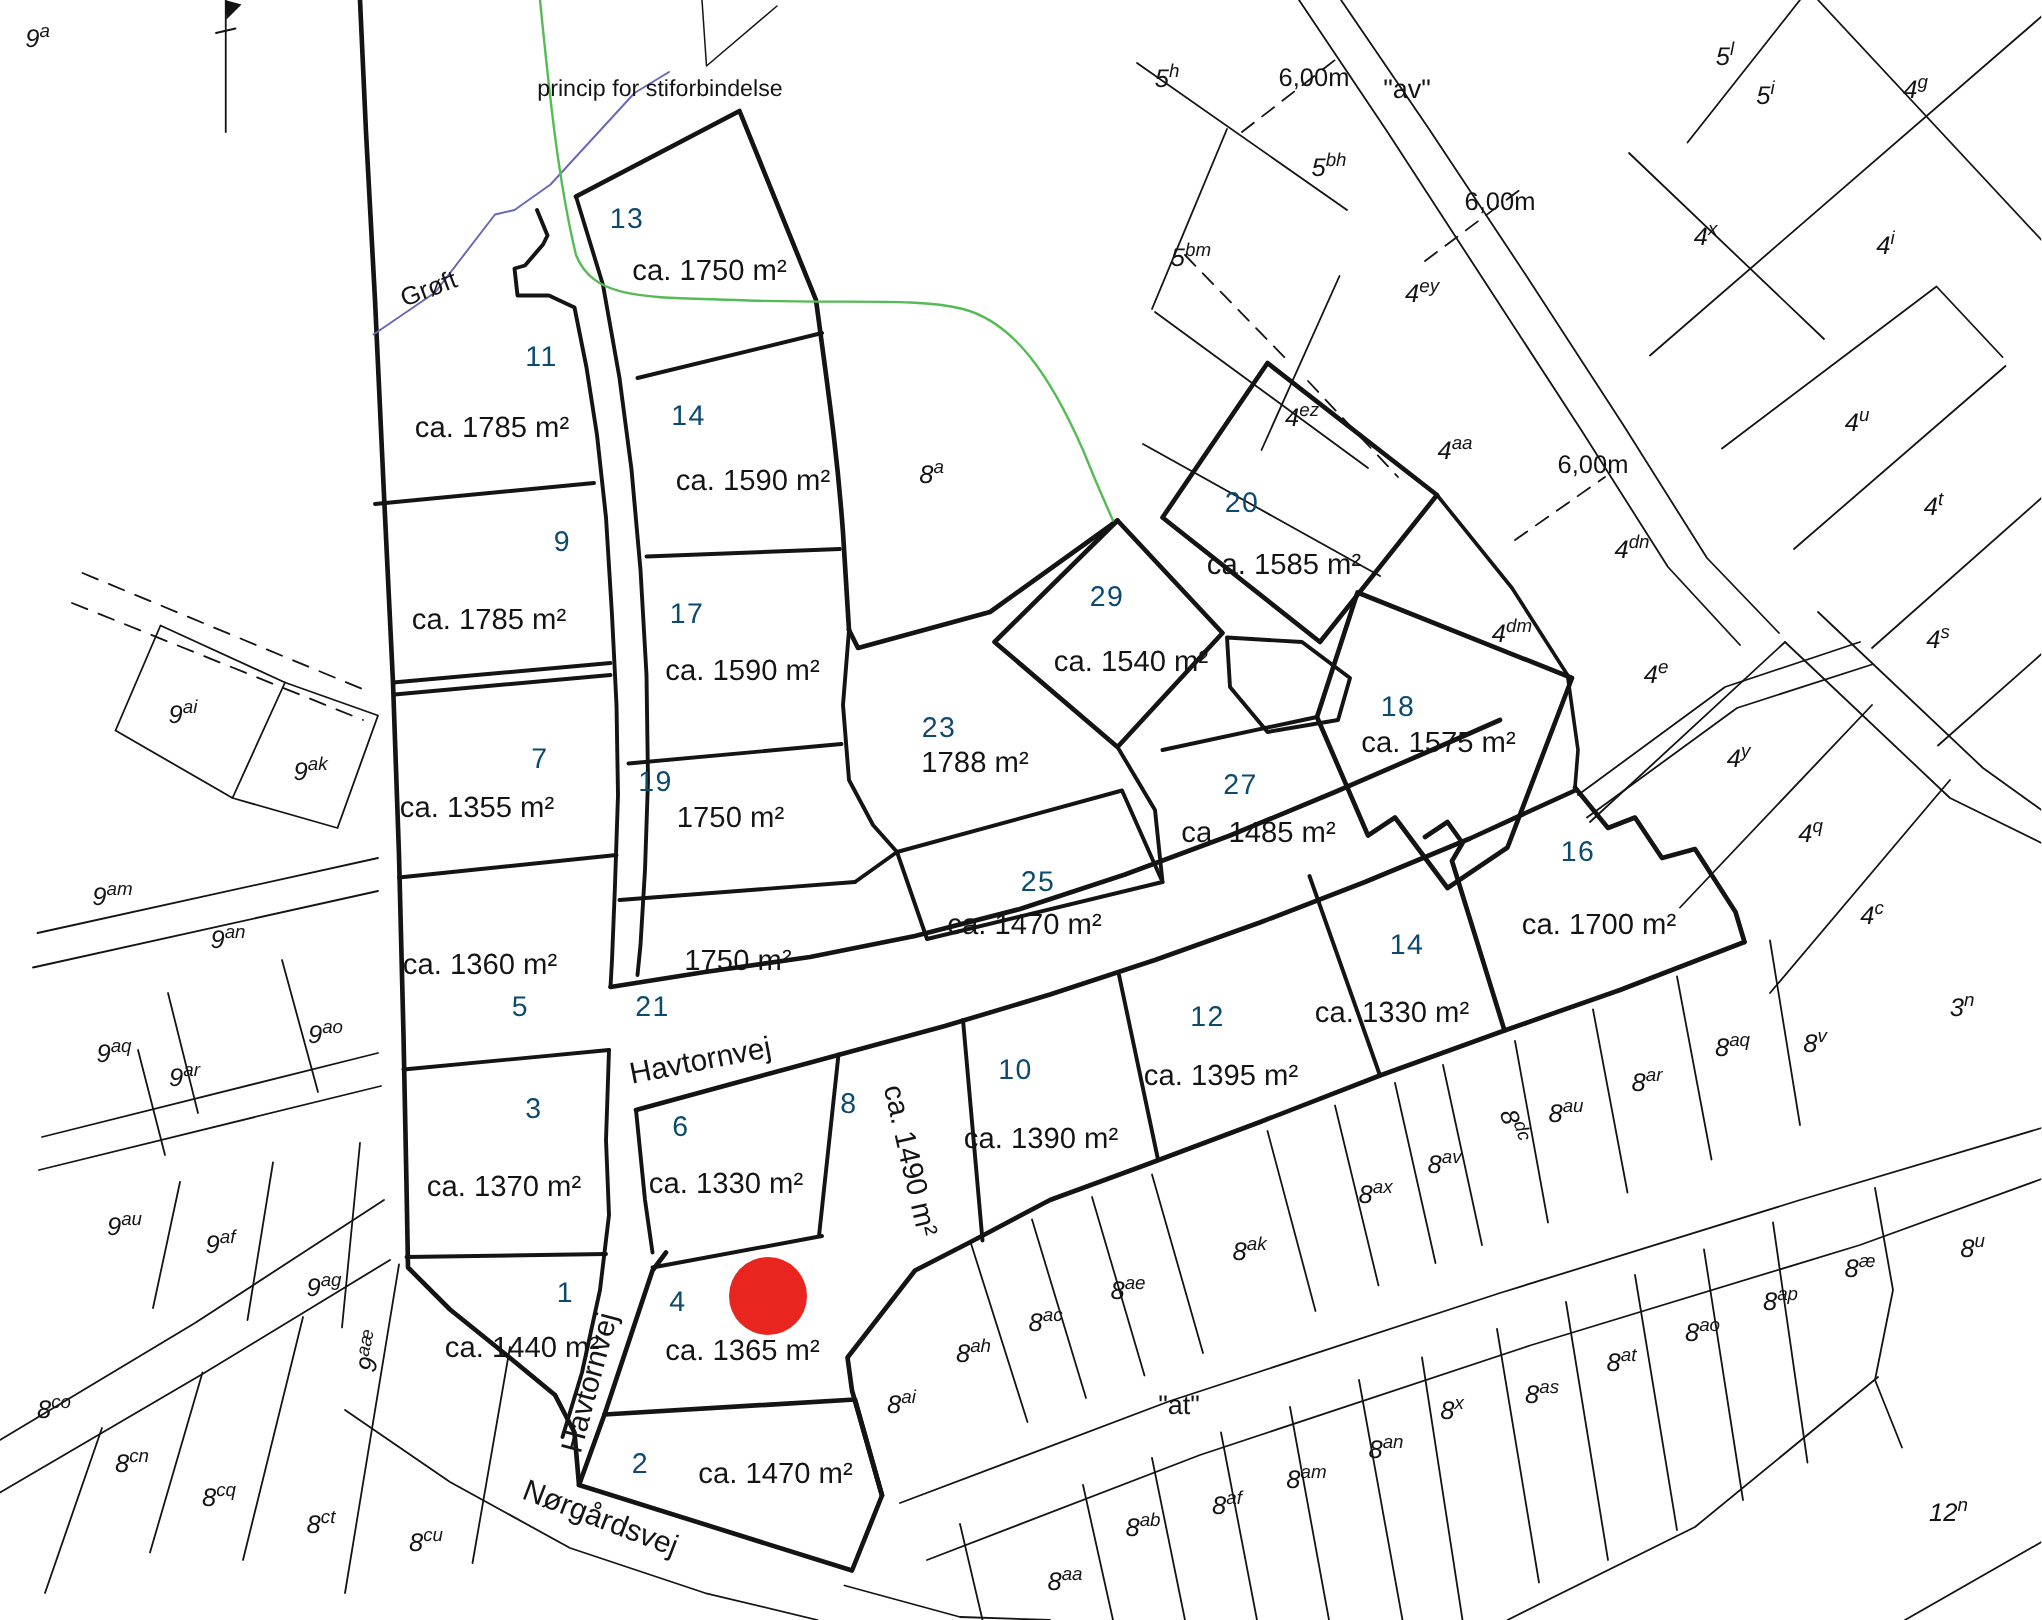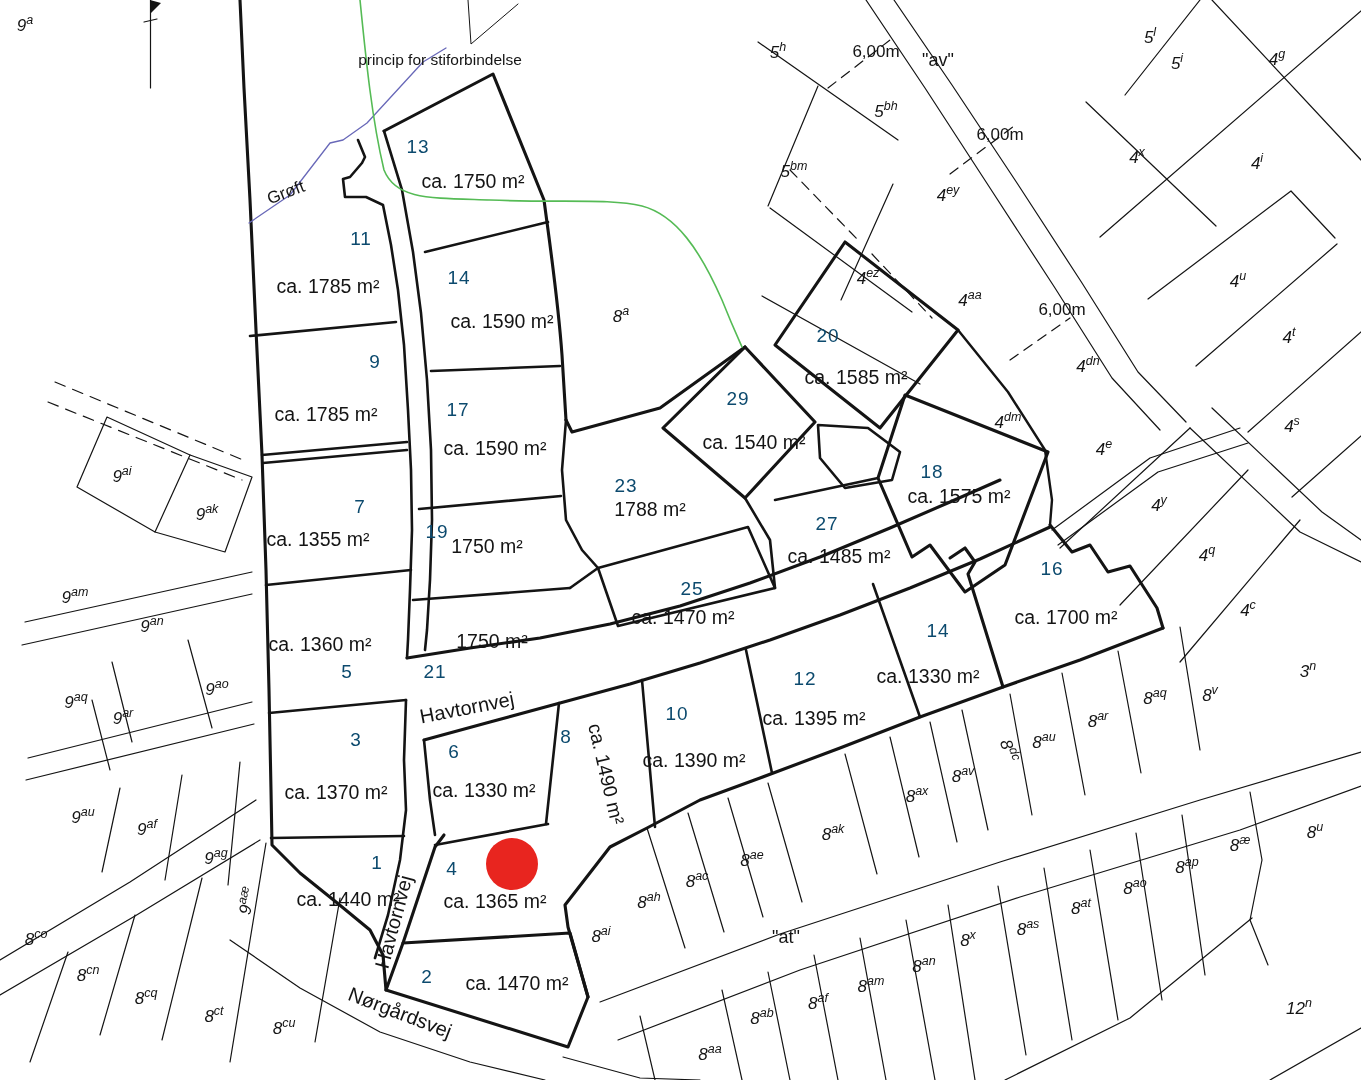--- a/index.html
+++ b/index.html
@@ -232,21 +232,21 @@
       <div class="lbl plot-no" style="left: 938px; top: 631px;">14</div>
       <div class="lbl plot-area" style="left: 928px; top: 676px;">ca. 1330 m²</div>
       <div class="lbl plot-no" style="left: 459px; top: 278px;">14</div>
       <div class="lbl plot-area" style="left: 502px; top: 321px;">ca. 1590 m²</div>
       <div class="lbl plot-no" style="left: 1052px; top: 569px;">16</div>
       <div class="lbl plot-area" style="left: 1066px; top: 617px;">ca. 1700 m²</div>
       <div class="lbl plot-no" style="left: 458px; top: 410px;">17</div>
       <div class="lbl plot-area" style="left: 495px; top: 448px;">ca. 1590 m²</div>
       <div class="lbl plot-no" style="left: 932px; top: 472px;">18</div>
       <div class="lbl plot-area" style="left: 959px; top: 496px;">ca. 1575 m²</div>
-      <div class="lbl plot-no" style="left: 437px; top: 522px; margin-top: 10px;">19</div>
+      <div class="lbl plot-no" style="left: 437px; top: 522px;">19</div>
       <div class="lbl plot-area" style="left: 487px; top: 546px;">1750 m²</div>
       <div class="lbl plot-no" style="left: 828px; top: 336px;">20</div>
       <div class="lbl plot-area" style="left: 856px; top: 377px;">ca. 1585 m²</div>
       <div class="lbl plot-no" style="left: 435px; top: 672px;">21</div>
       <div class="lbl plot-area" style="left: 492px; top: 641px;">1750 m²</div>
       <div class="lbl plot-no" style="left: 598px; top: 486px; margin-left: 28px;">23</div>
       <div class="lbl plot-area" style="left: 650px; top: 509px;">1788 m²</div>
       <div class="lbl plot-no" style="left: 692px; top: 589px;">25</div>
       <div class="lbl plot-area" style="left: 683px; top: 617px;">ca. 1470 m²</div>
       <div class="lbl plot-no" style="left: 827px; top: 524px;">27</div>

